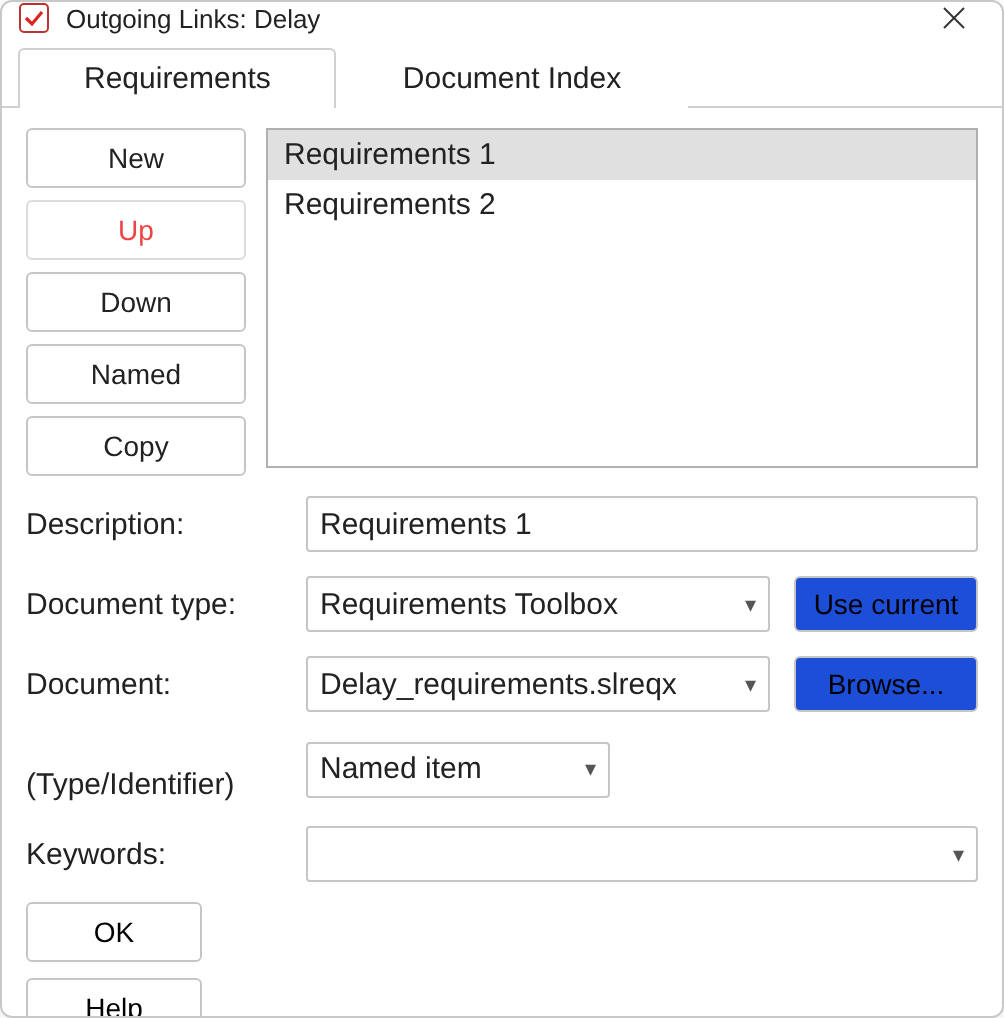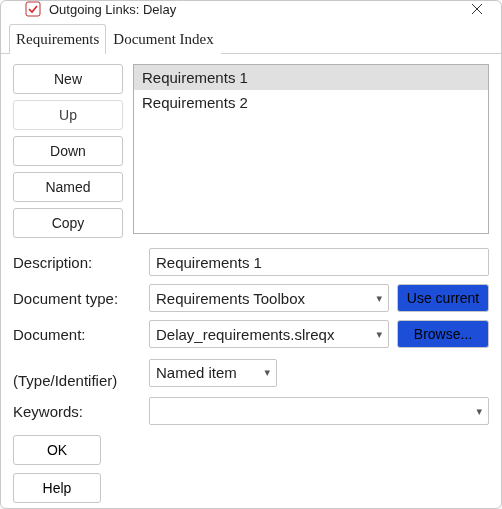--- a/index.html
+++ b/index.html
@@ -1,43 +1,43 @@
 <!DOCTYPE html>
 <html><head>
 <meta charset="utf-8">
 <style>
   * { box-sizing: border-box; font-family: "Segoe UI", Tahoma, sans-serif; }
   body { margin: 0; background: #fff; width: 502px; height: 509px; border: 1px solid #c8c8c8; display: flex; flex-direction: column; box-shadow: 0 4px 18px rgba(0,0,0,0.1); border-radius: 6px; overflow: hidden; }
   
-  .titlebar { display: flex; align-items: center; height: 34px; padding: 0 4px 0 8px; margin-left: 16px; }
+  .titlebar { display: flex; align-items: center; height: 34px; padding: 0 4px 0 8px; }
   .titlebar .app-icon { width: 16px; height: 16px; margin-right: 8px; }
   .titlebar .title { font-size: 13px; color: #222; flex: 1; }
   .titlebar .close { width: 40px; height: 100%; display: flex; align-items: center; justify-content: center; font-size: 14px; color: #444; cursor: default; }
   
   .tabs { display: flex; align-items: flex-end; padding: 6px 8px 0 8px; border-bottom: 1px solid #d0d0d0; }
-  .tab { padding: 6px 6px; font-size: 15px; color: #222; border: 1px solid transparent; border-bottom: none; border-top-left-radius: 3px; border-top-right-radius: 3px; position: relative; top: 1px; background: #fff; font-family: Liberation Serif, serif; }
+  .tab { padding: 6px 32px; font-size: 15px; color: #222; border: 1px solid transparent; border-bottom: none; border-top-left-radius: 3px; border-top-right-radius: 3px; position: relative; top: 1px; background: #fff; }
   .tab.active { border-color: #d0d0d0; background: #fff; }
   
   .panel { padding: 10px 12px 0 12px; flex: 1; display: flex; flex-direction: column; }
   .upper { display: flex; gap: 10px; }
   .btncol { display: flex; flex-direction: column; gap: 6px; width: 110px; }
   .btncol button { height: 30px; border: 1px solid #c6c6c6; background: #ffffff; border-radius: 3px; font-size: 14px; color: #222; cursor: default; }
-  .btncol button[disabled] { color: #404040; border-color: #dcdcdc; }
+  .btncol button[disabled] { color: #ef4444; border-color: #dcdcdc; }
   .listbox { flex: 1; border: 1px solid #b0b0b0; height: 170px; overflow: hidden; }
   .listitem { padding: 4px 8px; font-size: 15px; color: #222; }
   .listitem.selected { background: #e0e0e0; }
   
-  .form { margin-top: 10px; display: grid; grid-template-columns: 128px 1fr auto; column-gap: 8px; row-gap: 8px; align-items: center; }
+  .form { margin-top: 10px; display: grid; grid-template-columns: 128px 1fr auto; column-gap: 8px; row-gap: 8px; align-items: center; gap: 12px; }
   .form-label { font-size: 15px; color: #222; }
   .input, .select { height: 28px; border: 1px solid #c6c6c6; background: #fff; padding: 0 6px; font-size: 15px; color: #222; display: flex; align-items: center; justify-content: space-between; border-radius: 2px; }
   .select .value { overflow: hidden; text-overflow: ellipsis; white-space: nowrap; }
   .chev { font-size: 11px; color: #555; margin-left: 6px; }
   .smallbtn { height: 28px; border: 1px solid #c6c6c6; background: #1d4ed8; border-radius: 3px; font-size: 14px; padding: 0 8px; min-width: 92px; }
   .locrow { display: flex; gap: 6px; }
-  .loc-select { width: 128px; }
+  .loc-select { width: 152px; }
   .loc-input { flex: 1; }
   .twoline { line-height: 1.1; }
   
   .footer { display: flex; justify-content: flex-end; gap: 8px; padding: 10px 12px 12px 12px; flex-direction: column; }
   .footer button { height: 30px; width: 88px; border: 1px solid #c6c6c6; background: #fff; border-radius: 3px; font-size: 14px; }
   .footer button[disabled] { color: #a0a0a0; border-color: #dcdcdc; }
 </style>
 </head>
 <body>
 

